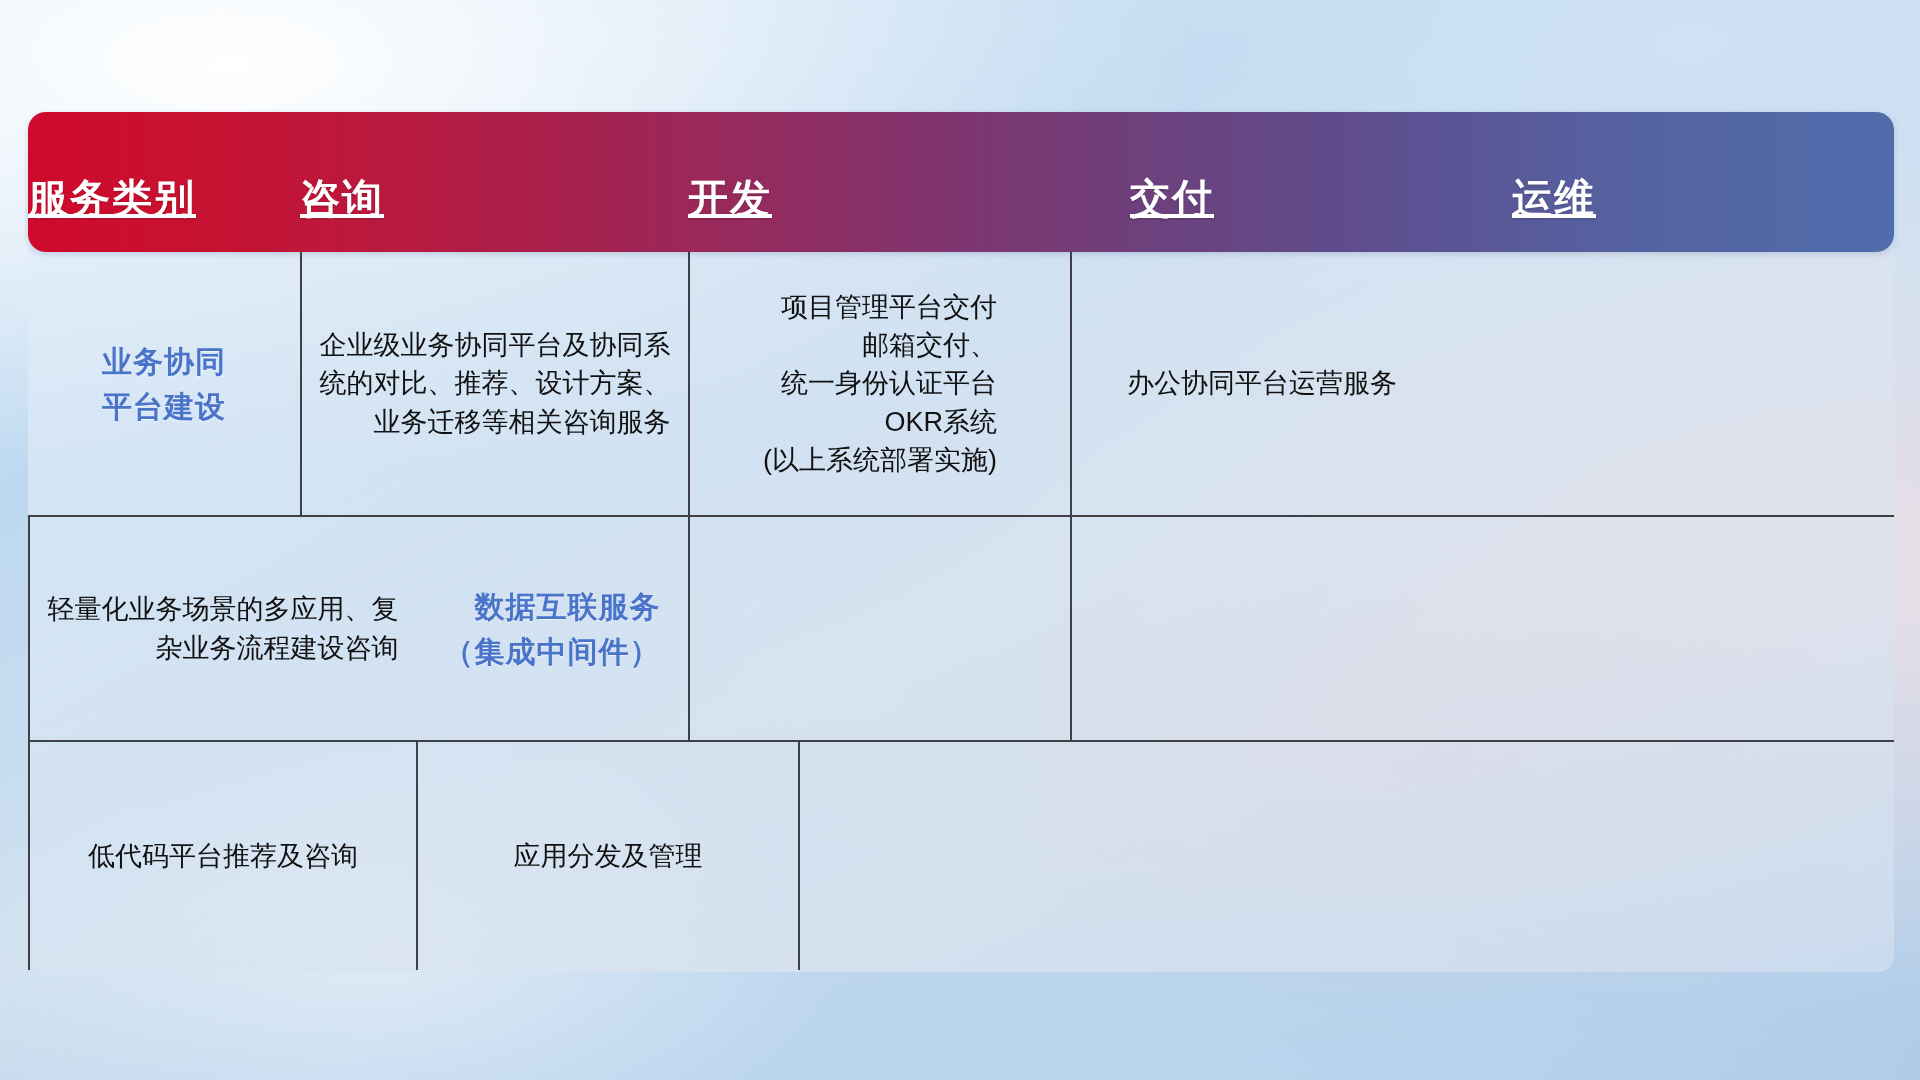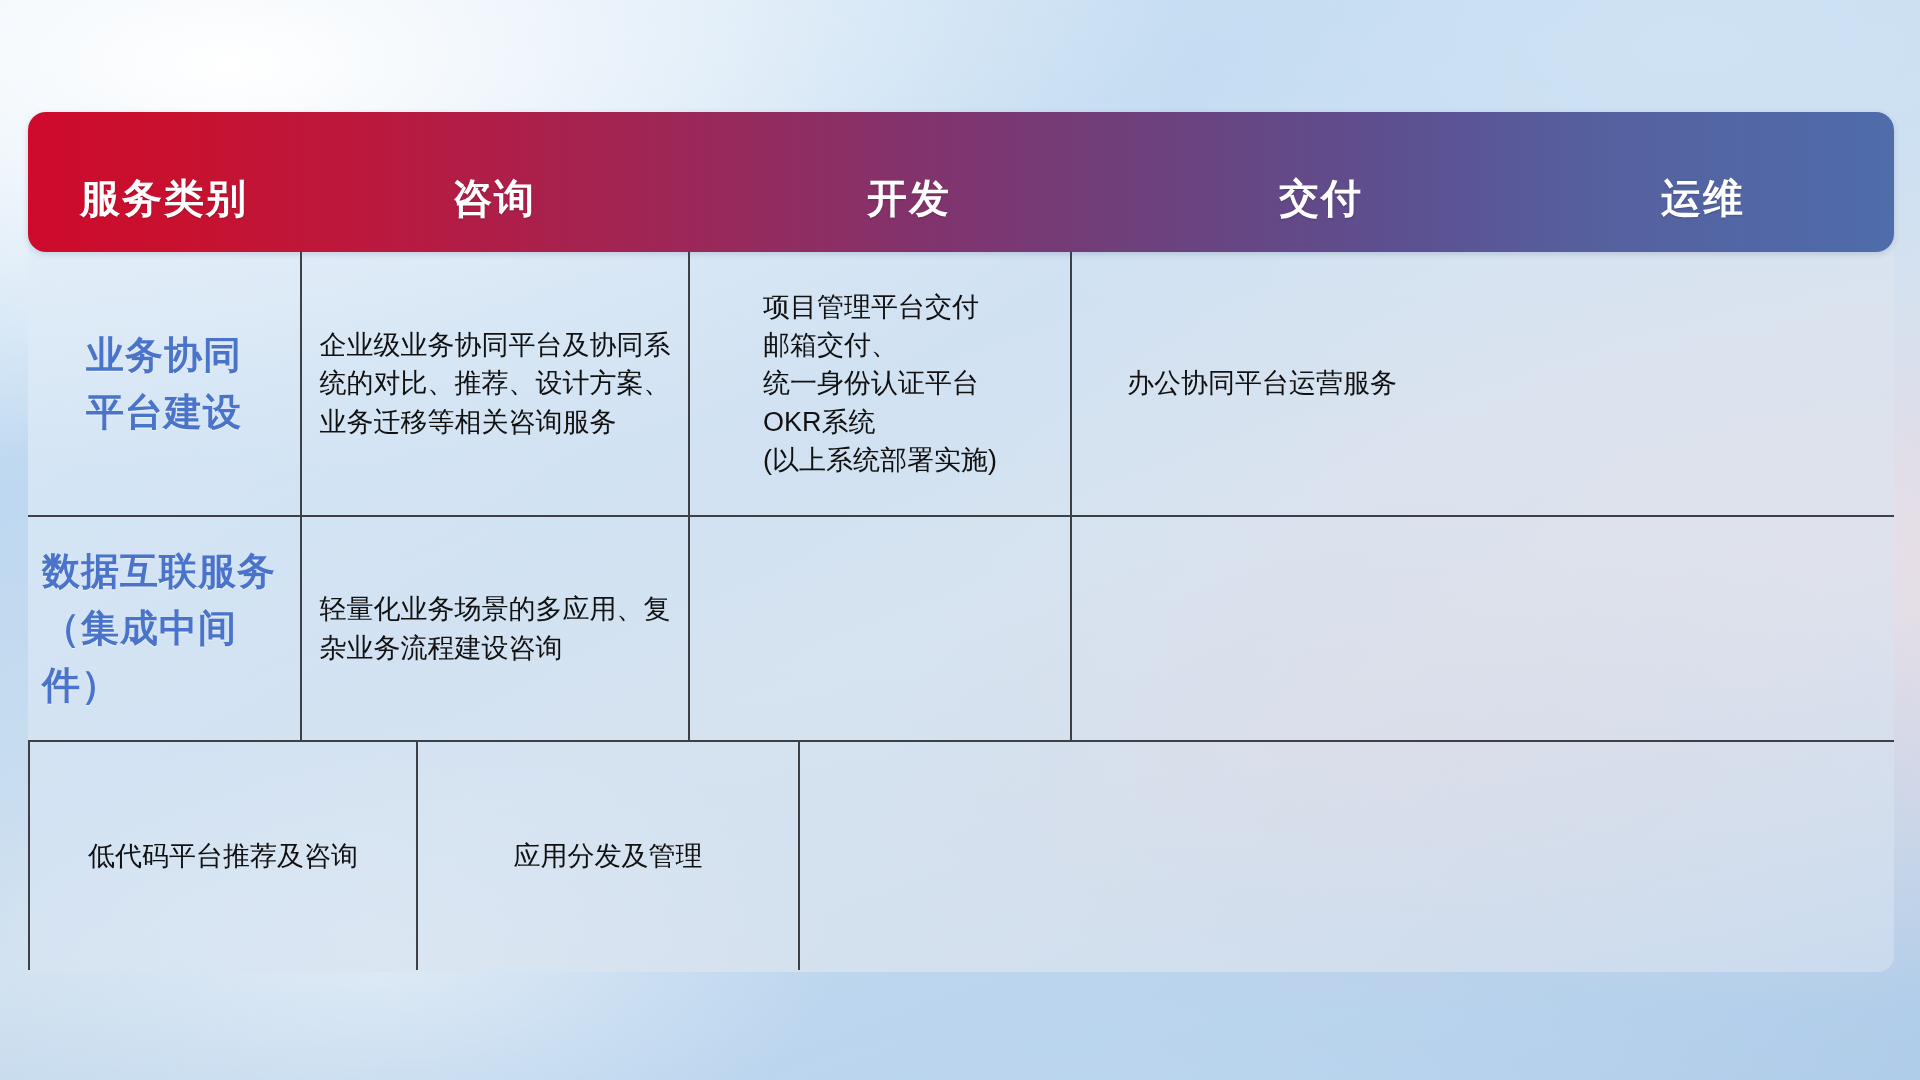--- a/index.html
+++ b/index.html
@@ -40,41 +40,42 @@
     position:absolute;left:0;top:0;width:100%;height:140px;
     border-radius:18px;
     background:linear-gradient(90deg,
        #cf0a2c 0%, #c8112f 8%, #b81a40 20%, #9e2656 34%,
        #7e3570 50%, #6a437f 62%, #5d4f90 73%, #56609f 84%, #4f6cab 100%);
     display:flex;align-items:flex-end;
     box-shadow:0 2px 6px rgba(40,60,110,.18);
   }
   .th{
     color:#fff;font-weight:bold;font-size:40px;letter-spacing:2px;
-    text-align:center;padding-bottom:26px;
+    padding-bottom:26px;
     text-shadow:0 1px 2px rgba(0,0,0,.18);
+    text-decoration:underline;
   }
 
   
   .tbody{position:absolute;left:0;top:140px;width:100%;height:720px;}
   .trow{display:flex;width:100%;box-sizing:border-box;}
   .trow.r1{height:265px;border-bottom:2px solid #3f3f46;}
   .trow.r2{height:225px;border-bottom:2px solid #3f3f46;}
   .trow.r3{height:228px;}
   .td{
     box-sizing:border-box;
     display:flex;align-items:center;justify-content:center;
-    text-align:left;color:#111;
+    text-align:right;color:#111;
     font-size:27px;line-height:1.42;
     padding:8px 14px;
     white-space:pre-line;
   }
   .td.sep{border-left:2px solid #3f3f46;}
   .cat{
-    color:#4a74c9;font-weight:bold;font-size:38px;line-height:1.5;
+    color:#4a74c9;font-weight:bold;font-size:30px;line-height:1.5;
     letter-spacing:1px;
     text-shadow:0 1px 1px rgba(255,255,255,.6);
   }
 
   
   .c0{width:272px;}
   .c1{width:388px;}
   .c2{width:442px;}
   .c3{width:382px;}
   .c4{width:382px;}
@@ -105,24 +106,24 @@
 业务迁移等相关咨询服务</div>
       <div class="td c3 sep">项目管理平台交付
 邮箱交付、
 统一身份认证平台
 OKR系统
 (以上系统部署实施)</div>
       <div class="td c4 sep">办公协同平台运营服务</div>
     </div>
 
     <div class="trow r2">
+      <div class="td c1 sep">轻量化业务场景的多应用、复
+杂业务流程建设咨询</div>
       <div class="td c0 cat">数据互联服务
 （集成中间件）</div>
-      <div class="td c1 sep">轻量化业务场景的多应用、复
-杂业务流程建设咨询</div>
       <div class="td c3 sep"></div>
       <div class="td c4 sep"></div>
     </div>
 
     <div class="trow r3">
       <div class="td c1 sep">低代码平台推荐及咨询</div>
       <div class="td c3 sep">应用分发及管理</div>
       <div class="td c4 sep"></div>
     </div>
 

